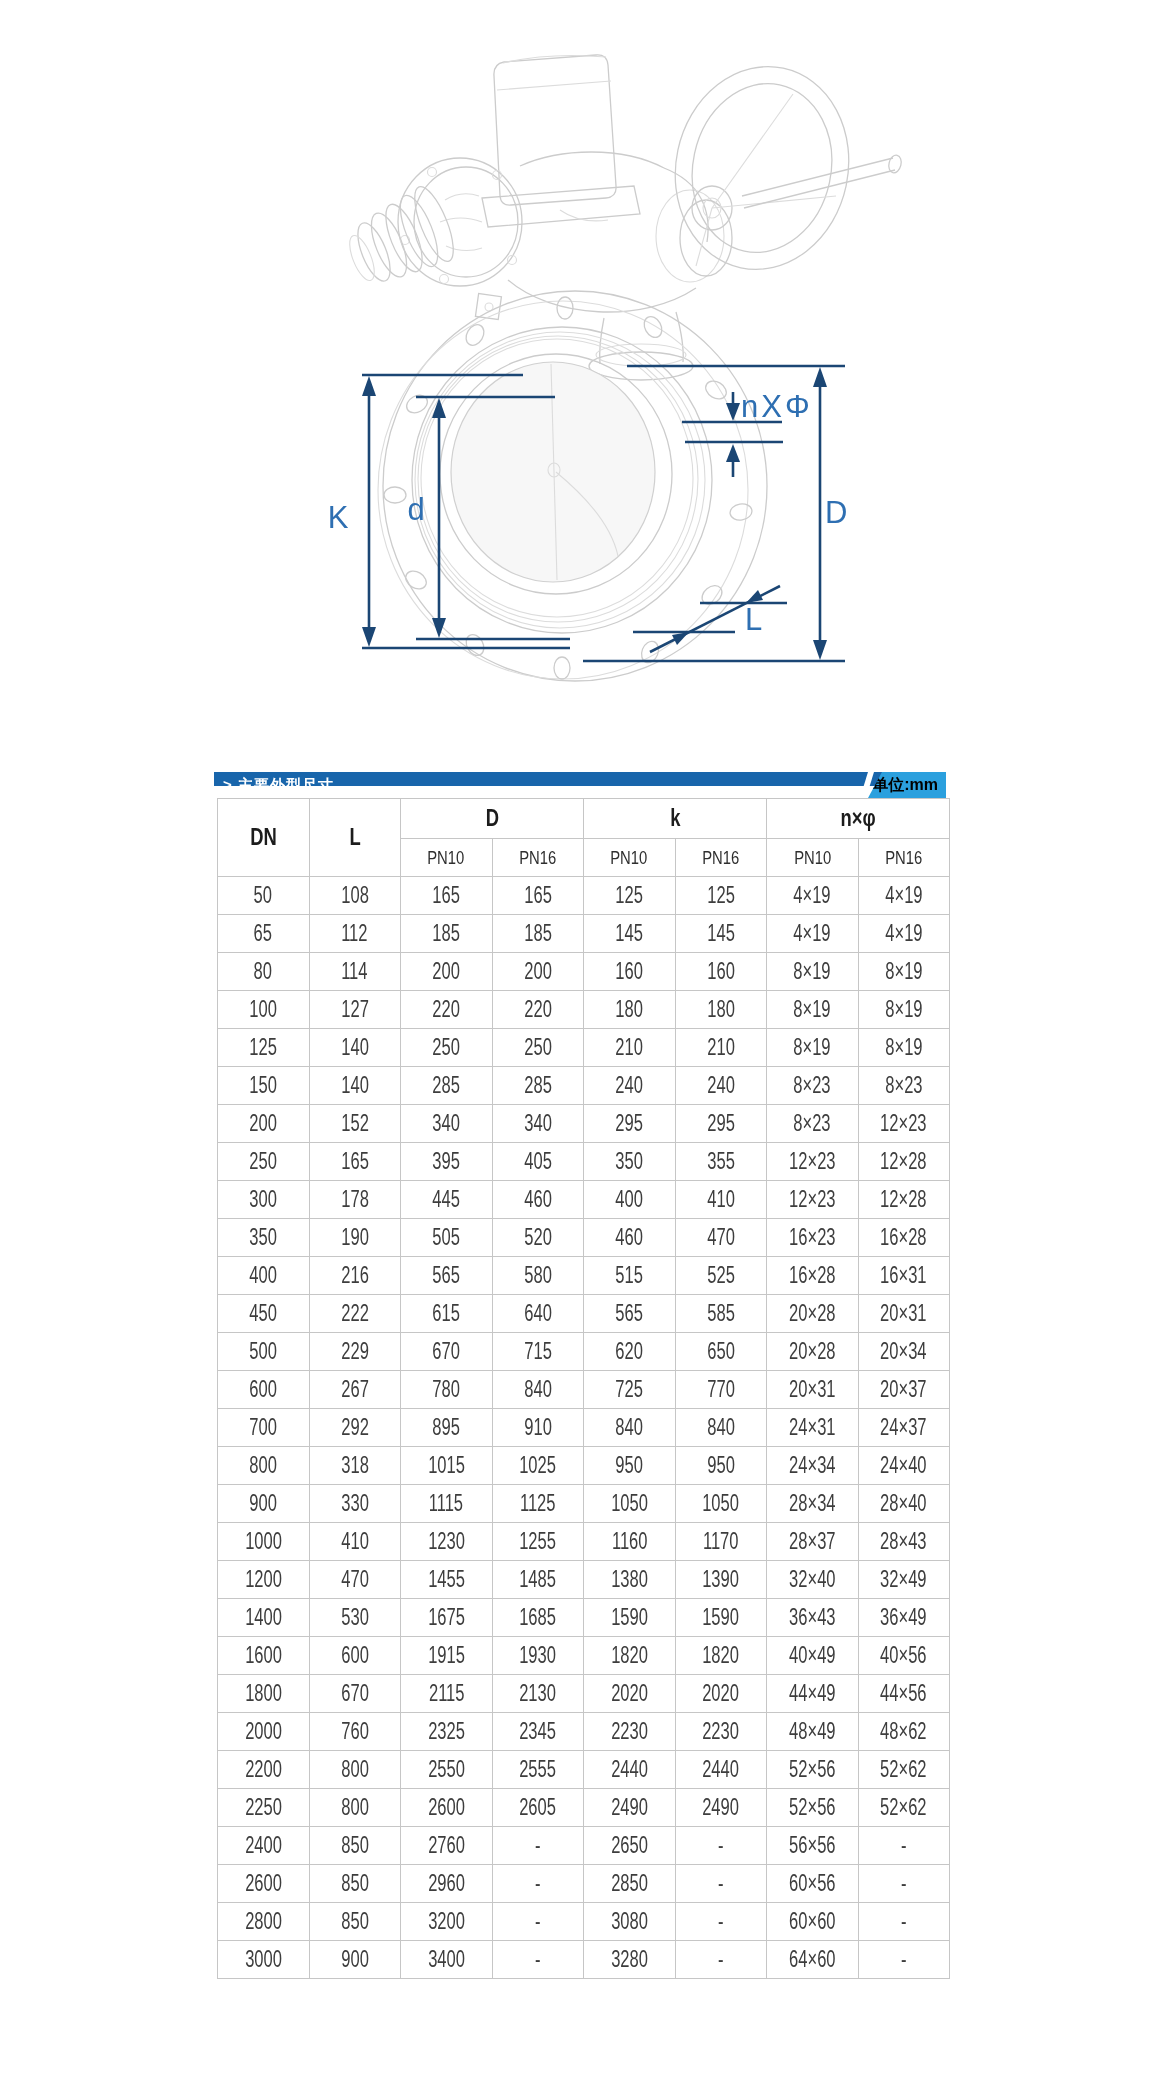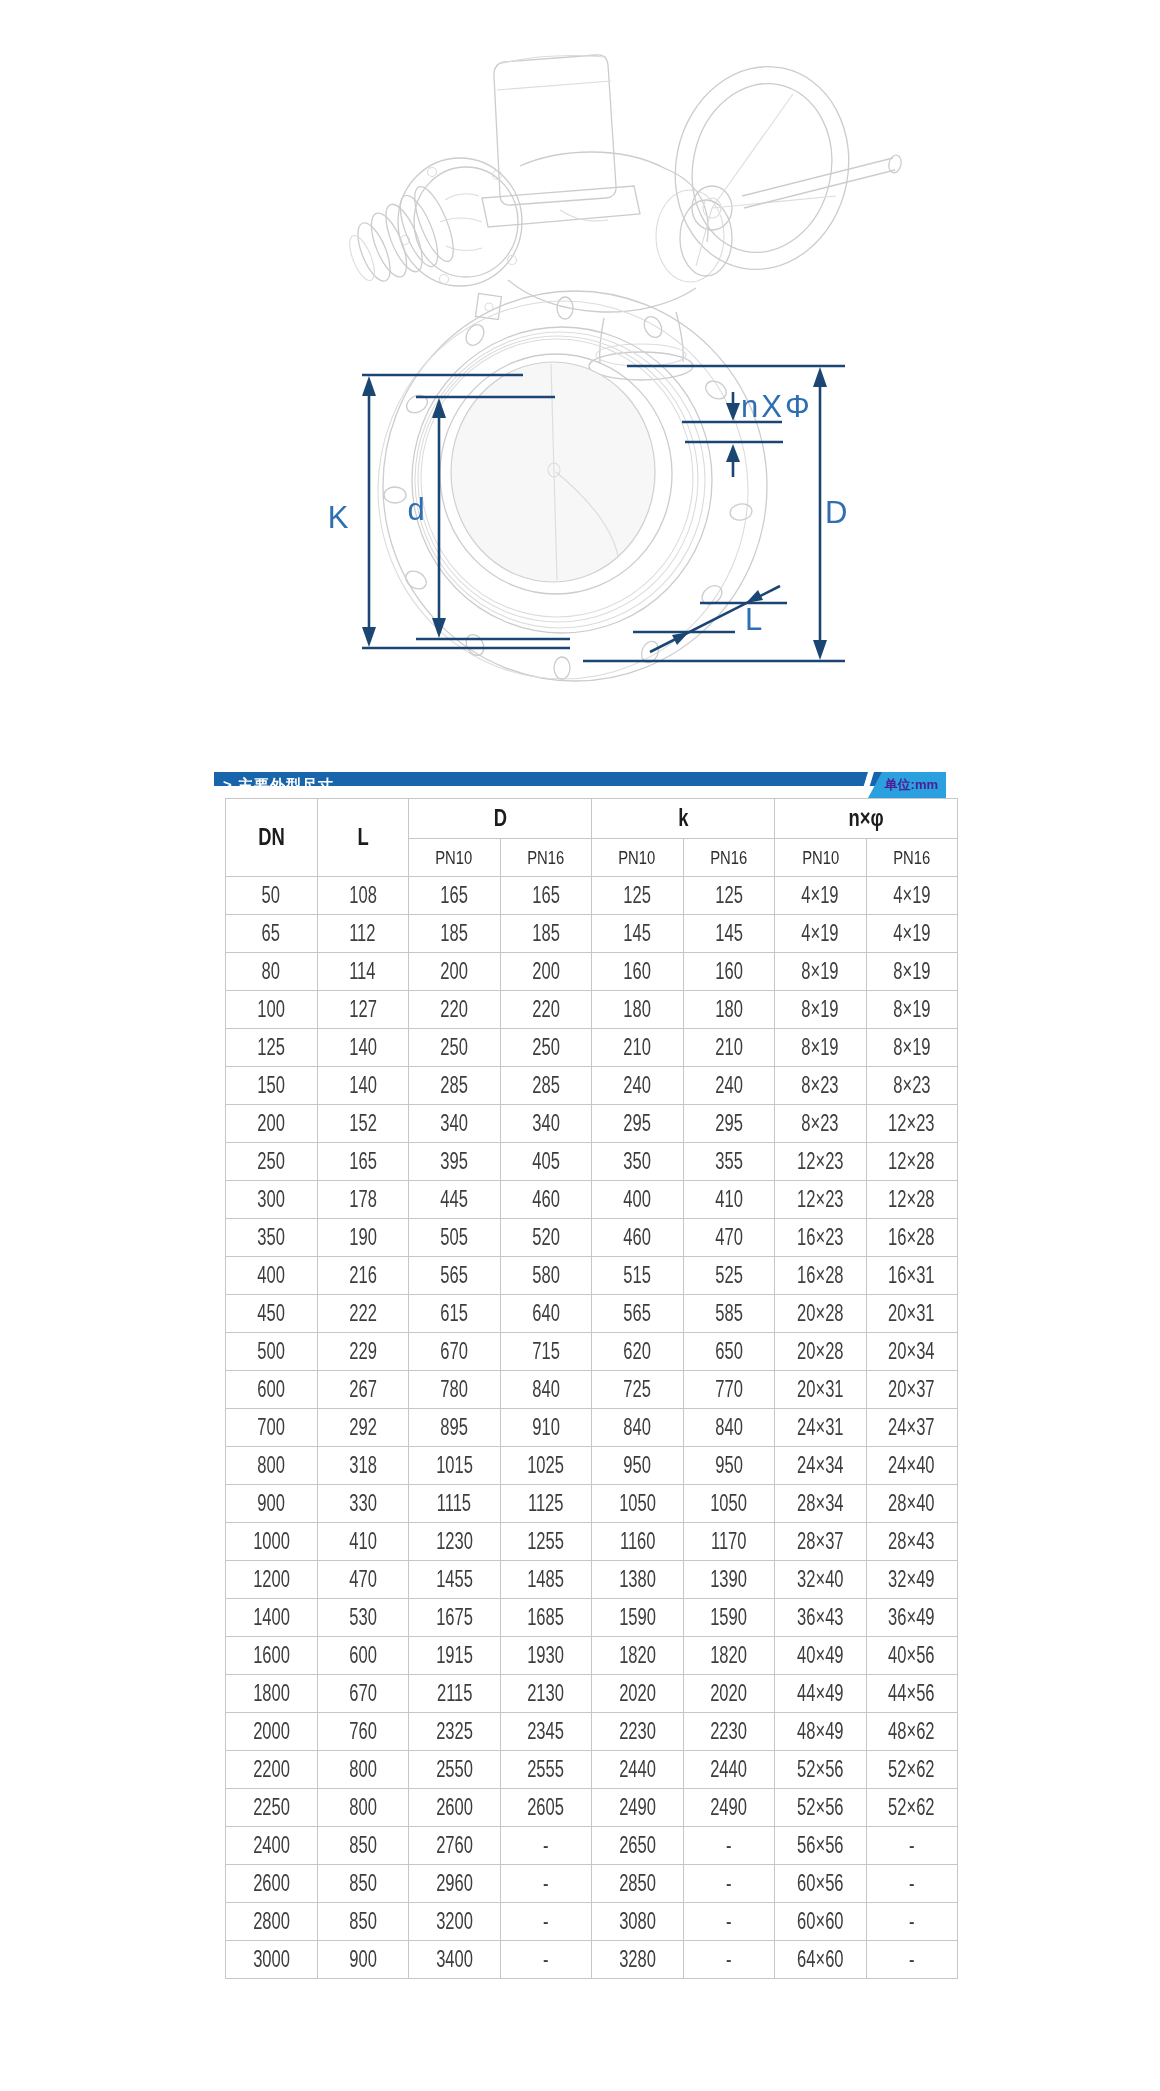--- a/index.html
+++ b/index.html
@@ -10,25 +10,25 @@
   .diagram-wrap { position:absolute; left:0; top:0; width:1160px; height:772px; }
 
   
   .section-bar { position:absolute; left:214px; top:772px; width:732px; height:14px; background:#1865ab; }
   .section-title { position:absolute; left:9px; top:0; height:26px; line-height:26px;
                    color:#ffffff; font-size:15px; font-weight:bold; letter-spacing:1px; }
   .unit-gap { position:absolute; right:72px; top:0; width:14px; height:26px; background:#ffffff;
               clip-path:polygon(14px 0, 8px 0, 0 26px, 6px 26px); }
   .unit-tag { position:absolute; right:0; top:0; width:78px; height:26px; background:#2ba0de;
               clip-path:polygon(14px 0, 78px 0, 78px 26px, 0 26px);
-              color:#4c1d95; font-size:13px; font-weight:bold; line-height:26px; text-align:right;
+              color:#000000; font-size:16px; font-weight:bold; line-height:26px; text-align:right;
               padding-right:8px; }
 
   
-  .dim-table-wrap { position:absolute; left:214px; top:798px; width:732px;padding-left:11px; }
+  .dim-table-wrap { position:absolute; left:206px; top:798px; width:732px;padding-left:11px; }
   table.dims { border-collapse:collapse; table-layout:fixed; width:732px; background:#ffffff; }
   table.dims th, table.dims td { border:1px solid #c6c6c6; text-align:center; vertical-align:middle;
                                  padding:0; overflow:hidden; white-space:nowrap; }
   table.dims col { width:91.5px; }
   tr.group-row th { height:40px; }
   tr.pn-row th { height:38px;margin-top:12px; }
   table.dims td { height:38px; }
   .grouptxt { display:inline-block; transform:scaleX(0.8); transform-origin:center;
               font-size:23px; font-weight:bold; color:#1c1c1c; }
   .pntxt { display:inline-block; transform:scaleX(0.78); transform-origin:center;

